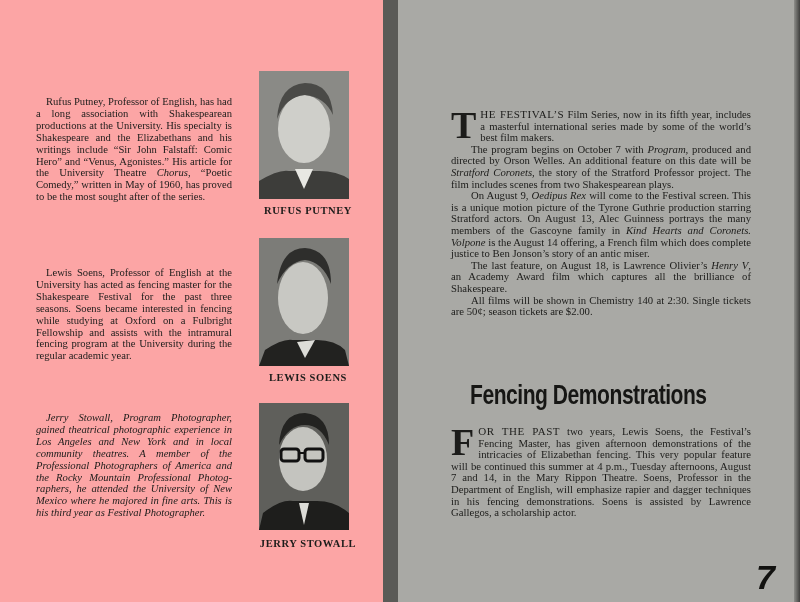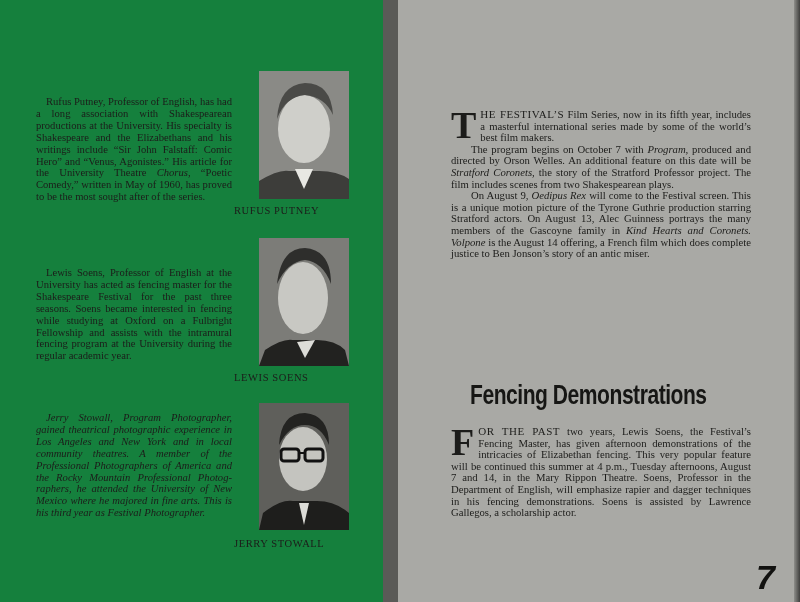--- a/index.html
+++ b/index.html
@@ -4,21 +4,21 @@
   <style>
     html, body { margin: 0; padding: 0; }
     body {
       width: 800px; height: 602px; overflow: hidden; position: relative;
       background: #5a5a57;
       font-family: "Liberation Serif", "DejaVu Serif", serif;
       color: #1c1c1a;
     }
     .page-left {
       position: absolute; left: 0; top: 0; width: 383px; height: 602px;
-      background: #15803d;
+      background: #fca5a5;
     }
     .page-right {
       position: absolute; left: 398px; top: 0; width: 396px; height: 602px;
       background: #a9a9a5;
     }
     .edge {
       position: absolute; left: 794px; top: 0; width: 6px; height: 602px;
       background: linear-gradient(to right, #8e8e8a, #3f3f3d);
     }
     .bio {
@@ -27,22 +27,22 @@
       hyphens: manual;
     }
     .bio p { margin: 0; text-indent: 10px; }
     .bio i { font-style: italic; }
     .photo {
       position: absolute; left: 259px; width: 90px;
       background: #6d6d6a; overflow: hidden;
     }
     .photo svg { display: block; width: 100%; height: 100%; }
     .caption {
-      position: absolute; left: 234px; width: 120px; text-align: left;
-      font-size: 10.5px; letter-spacing: 0.6px; font-weight: normal;
+      position: absolute; left: 248px; width: 120px; text-align: center;
+      font-size: 10.5px; letter-spacing: 0.6px; font-weight: bold;
     }
     .article {
       position: absolute; left: 451px; width: 300px;
       font-size: 10.7px; line-height: 11.6px; text-align: justify;
     }
     .article p { margin: 0; text-indent: 20px; }
     .article p.first { text-indent: 0; }
     .dropcap {
       float: left; font-size: 38px; line-height: 30px; height: 32px;
       margin: 1px 4px 0 0; font-weight: bold; font-family: "Liberation Serif", serif;
@@ -113,20 +113,22 @@
   <div class="caption" style="top:538px;">JERRY STOWALL</div>
 </div>
 
 <div class="page-right"></div>
 <div class="edge"></div>
 
 <div class="article" style="top:109px;">
   <p class="first"><span class="dropcap">T</span><span class="smallcaps">he Festival’s</span><span> Film Series, now in its fifth year, includes a masterful international series made by some of the world’s best film makers.</span></p>
   <p><span>The program begins on October 7 with </span><i>Program,</i><span> produced and directed by Orson Welles. An additional feature on this date will be </span><i>Stratford Coronets,</i><span> the story of the Stratford Professor project. The film includes scenes from two Shakespearean plays.</span></p>
   <p><span>On August 9, </span><i>Oedipus Rex</i><span> will come to the Festival screen. This is a unique motion picture of the Tyrone Guthrie production starring Stratford actors. On August 13, Alec Guin­ness portrays the many members of the Gascoyne family in </span><i>Kind Hearts and Coronets. Volpone</i><span> is the August 14 offering, a French film which does complete justice to Ben Jonson’s story of an antic miser.</span></p>
+  <p><span>The last feature, on August 18, is Lawrence Olivier’s </span><i>Henry V</i><span>, an Academy Award film which captures all the brilliance of Shakespeare.</span></p>
+  <p>All films will be shown in Chemistry 140 at 2:30. Single tickets are 50¢; season tickets are $2.00.</p>
 </div>
 
 <div class="heading">Fencing Demonstrations</div>
 
 <div class="article" style="top:426px;">
   <p class="first"><span class="dropcap">F</span><span class="smallcaps">or the past</span><span> two years, Lewis Soens, the Festival’s Fencing Master, has given afternoon demonstrations of the intricacies of Elizabethan fencing. This very popular feature will be continued this summer at 4 p.m., Tuesday after­noons, August 7 and 14, in the Mary Rippon Theatre. Soens, Professor in the Department of English, will emphasize rapier and dagger techniques in his fencing demonstrations. Soens is assisted by Lawrence Gallegos, a scholarship actor.</span></p>
 </div>
 
 <div class="page-number">7</div>
 

